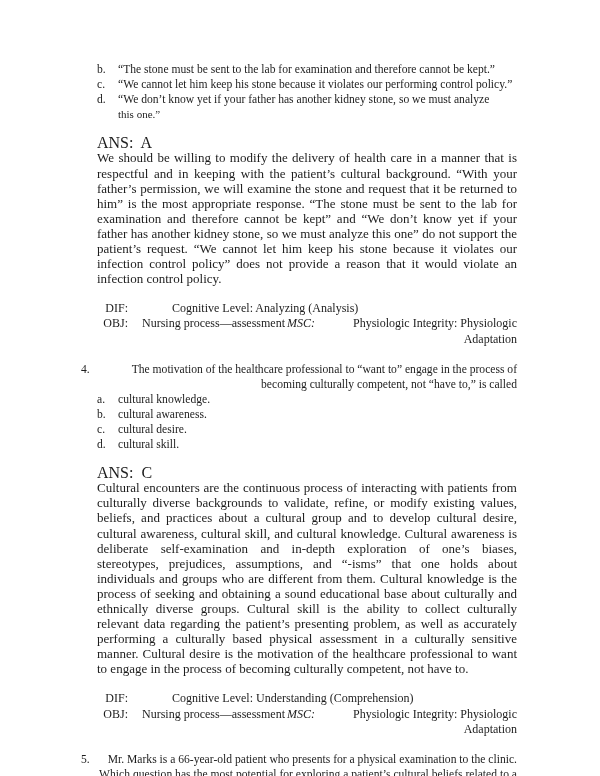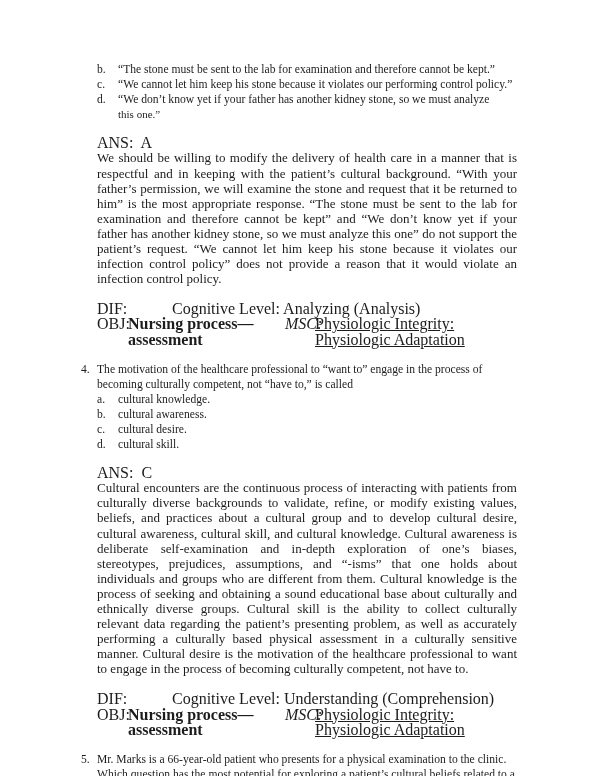--- a/index.html
+++ b/index.html
@@ -56,21 +56,21 @@
   .qnum {
     width: 16px;
     flex: 0 0 16px;
     font-size: 11.6px;
     line-height: 15.1px;
   }
   .qbody {
     flex: 1 1 auto;
     font-size: 11.6px;
     line-height: 15.1px;
-    text-align: left;
+    text-align: right;
   }
   
   .ansblock {
     margin-left: 16px;
     width: 420px;
   }
   .ans-label {
     font-size: 16px;
     line-height: 15.1px;
     white-space: pre;
@@ -80,44 +80,43 @@
     line-height: 15.1px;
     text-align: justify;
   }
   
   .meta {
     margin-left: 16px;
     width: 420px;
   }
   .meta-row {
     display: flex;
-    font-size: 16px;
-    line-height: 15.1px;
+    font-size: 12px;
+    line-height: 15.1px;
+    text-align: right;
   }
   .meta-key {
     width: 31px;
     flex: 0 0 31px;
   }
   .meta-val {
     flex: 0 0 auto;
     margin-left: 44px;
   }
   .meta-val-obj {
     width: 157px;
     flex: 0 0 157px;
-    font-weight: bold;
   }
   .meta-key2 {
     width: 30px;
     flex: 0 0 30px;
     font-style: italic;
   }
   .meta-val2 {
     flex: 1 1 auto;
-    text-decoration: underline;
   }
   .gap-md { height: 13px; }
   .gap-lg { height: 15px; }
 </style>
 </head>
 <body>
 
 <div class="page">
   <div class="content">
 

